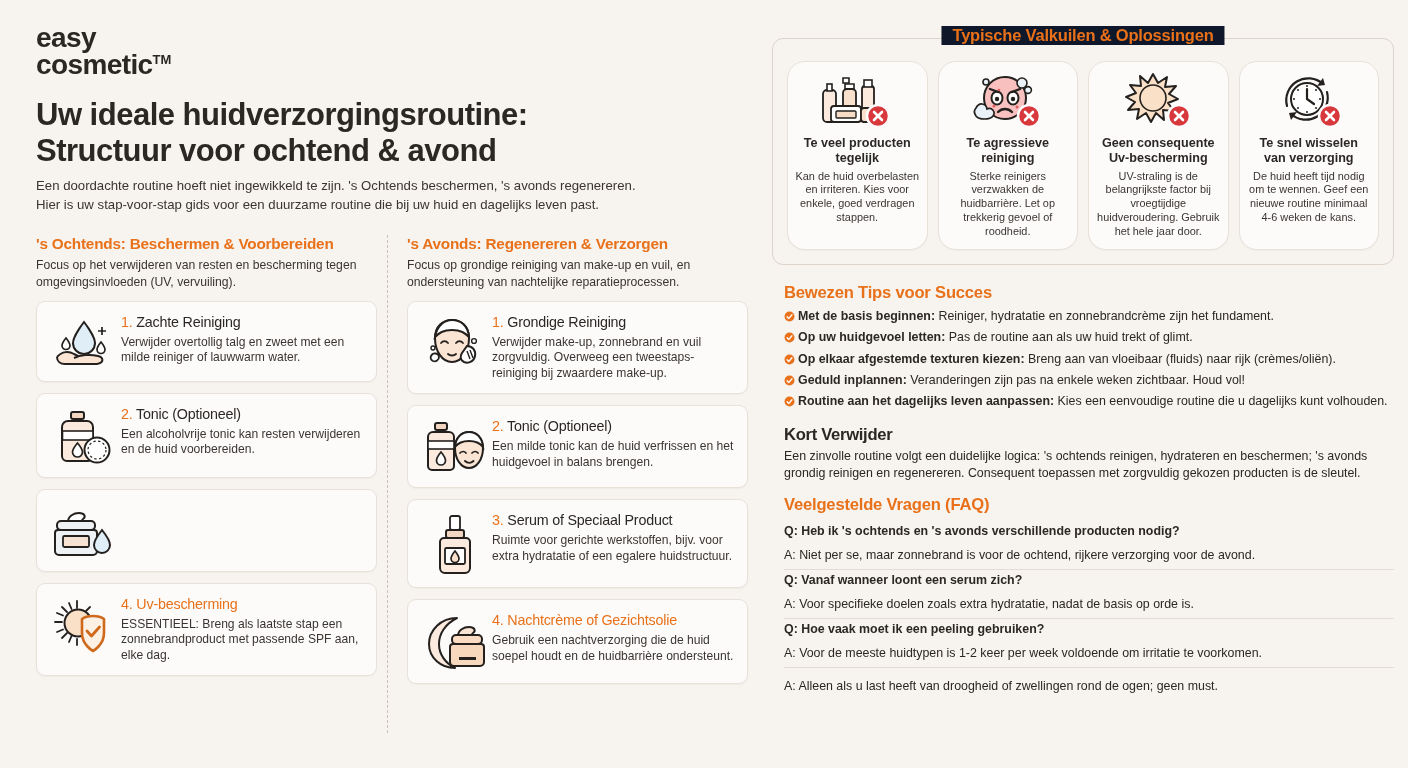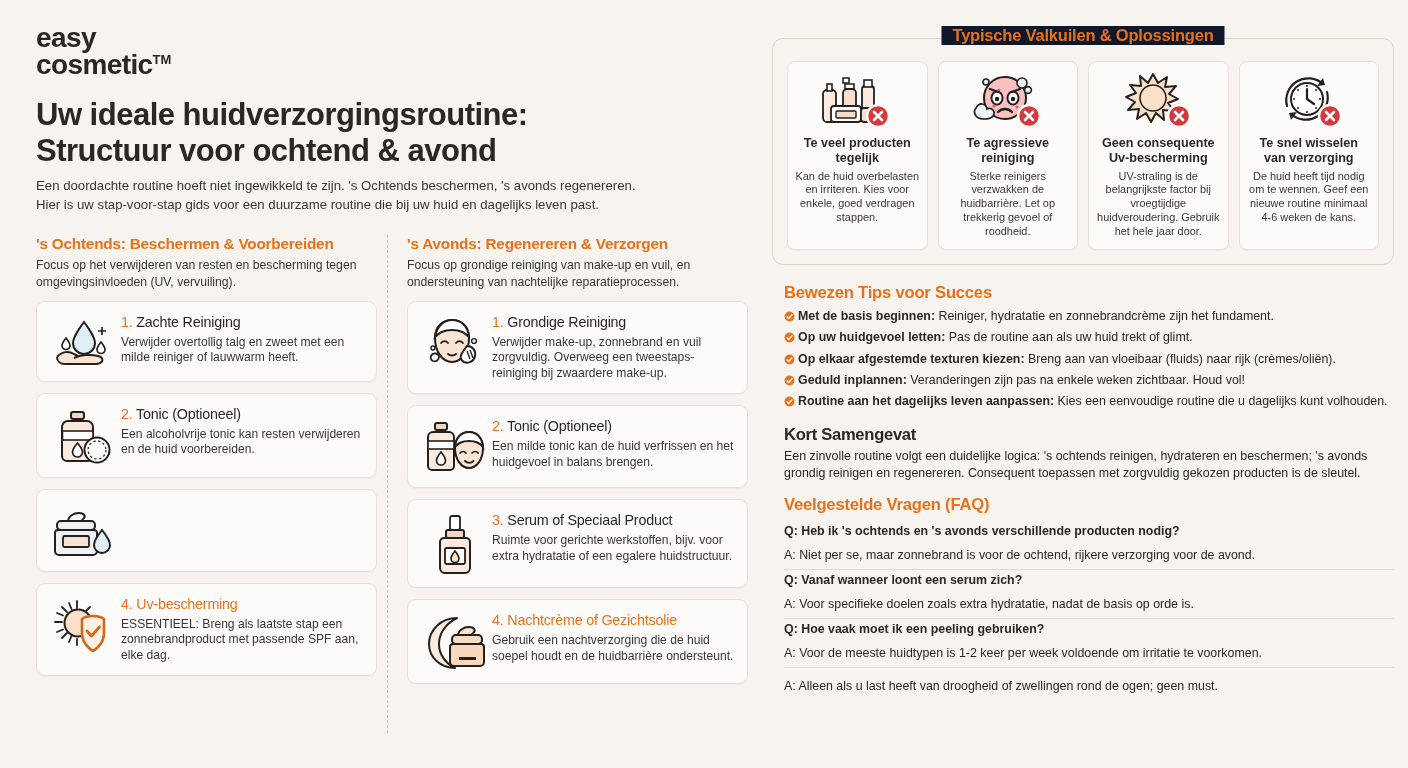--- a/index.html
+++ b/index.html
@@ -57,21 +57,21 @@
     position: relative; border: 1.4px solid #ddd4cb; border-radius: 11px;
     padding: 22px 14px 14px 14px; margin-top: 14px;
   }
   .pitfalls-title {
     position: absolute; top: -13px; left: 50%; transform: translateX(-50%);
     background: #0f172a; padding: 0 11px; font-size: 16.5px; font-weight: bold;
     color: #e8711a; white-space: nowrap; letter-spacing: -0.2px;
   }
   .pitfall-grid { display: flex; gap: 10px; }
   .pitfall-card {
-    flex: 1; background: #fdfbfa; border: 1px solid #e8e1da; border-radius: 8px;
+    flex: 1; background: #fdfbfa; border: 1px solid #e8e1da; border-radius: 18px;
     padding: 9px 7px 11px 7px; text-align: center;
     box-shadow: 0 1px 1.5px rgba(0,0,0,0.03);
   }
   .pitfall-ic { height: 62px; display: flex; align-items: center; justify-content: center; }
   .pitfall-h { font-size: 12.6px; font-weight: bold; line-height: 1.18; color: #2b2725; margin-top: 3px; }
   .pitfall-t { font-size: 10.9px; line-height: 1.26; color: #3a3532; margin-top: 4px; }
 
   .sec-title-o { font-size: 16.6px; font-weight: bold; color: #e8711a; letter-spacing: -0.2px; }
   .sec-title-d { font-size: 16.6px; font-weight: bold; color: #2b2725; letter-spacing: -0.3px; }
 
@@ -127,21 +127,21 @@
               <path d="M33 6 C33 6 22 20 22 27 a11 11 0 0 0 22 0 C44 20 33 6 33 6z" fill="#dfeef7" stroke="#23201e" stroke-width="2"></path>
               <path d="M15 22 C15 22 11 27 11 29.5 a4 4 0 0 0 8 0 C19 27 15 22 15 22z" fill="#fff" stroke="#23201e" stroke-width="1.7"></path>
               <path d="M50 26 C50 26 46 31 46 33.5 a4 4 0 0 0 8 0 C54 31 50 26 50 26z" fill="#fff" stroke="#23201e" stroke-width="1.7"></path>
               <path d="M51 11 l0 8 M47 15 l8 0" stroke="#23201e" stroke-width="1.7"></path>
               <path d="M6 41 c5-6 12-6 17-3 l8 4 h9 a3 3 0 0 1 0 6 h-11" fill="#fae4d4" stroke="#23201e" stroke-width="2" stroke-linejoin="round"></path>
               <path d="M23 42 c6-3 16-4 24-2 c6 1.5 6 7-1 8 H14 c-5 0-8-3-8-7" fill="#fae4d4" stroke="#23201e" stroke-width="2" stroke-linejoin="round"></path>
             </svg>
           </div>
           <div class="step-body">
             <div class="step-head"><span class="step-num">1.</span> <span>Zachte Reiniging</span></div>
-            <div class="step-text">Verwijder overtollig talg en zweet met een milde reiniger of lauwwarm heeft.</div>
+            <div class="step-text">Verwijder overtollig talg en zweet met een milde reiniger of lauwwarm water.</div>
           </div>
         </div>
 
         <div class="step-card">
           <div class="step-icon">
             <svg width="60" height="58" viewBox="0 0 60 58">
               <rect x="17" y="4" width="13" height="7" rx="2" fill="#f2d6c2" stroke="#23201e" stroke-width="2"></rect>
               <path d="M14 13 h19 a6 6 0 0 1 6 6 v29 a5 5 0 0 1 -5 5 H13 a5 5 0 0 1 -5 -5 V19 a6 6 0 0 1 6 -6z" fill="#fbeadd" stroke="#23201e" stroke-width="2"></path>
               <rect x="8.5" y="23" width="30.5" height="9" fill="#fff" stroke="#23201e" stroke-width="1.6"></rect>
               <path d="M23.5 35 c0 0 -5 6 -5 9 a5 5 0 0 0 10 0 c0-3 -5-9 -5-9z" fill="#fff" stroke="#23201e" stroke-width="1.7"></path>
@@ -430,21 +430,21 @@
           <svg width="11" height="11" viewBox="0 0 12 12">
               <circle cx="6" cy="6" r="5.4" fill="#e8711a"></circle>
               <path d="M3.4 6.2 l1.8 1.9 l3.5 -4" fill="none" stroke="#fdfbfa" stroke-width="1.5" stroke-linecap="round" stroke-linejoin="round"></path>
             </svg>
         </span>
         <span class="tip-text"><strong>Routine aan het dagelijks leven aanpassen:</strong><span> Kies een eenvoudige routine die u dagelijks kunt volhouden.</span></span>
       </div>
     </div>
 
     <div class="summary">
-      <div class="sec-title-d">Kort Samengevat</div>
+      <div class="sec-title-d">Kort Verwijder</div>
       <div class="summary-body">Een zinvolle routine volgt een duidelijke logica: 's ochtends reinigen, hydrateren en beschermen; 's avonds grondig reinigen en regenereren. Consequent toepassen met zorgvuldig gekozen producten is de sleutel.</div>
     </div>
 
     <div class="faq">
       <div class="sec-title-o">Veelgestelde Vragen (FAQ)</div>
       <div class="faq-list">
         <div class="faq-item">
           <div class="faq-q">Q: Heb ik 's ochtends en 's avonds verschillende producten nodig?</div>
           <div class="faq-a">A: Niet per se, maar zonnebrand is voor de ochtend, rijkere verzorging voor de avond.</div>
         </div>

